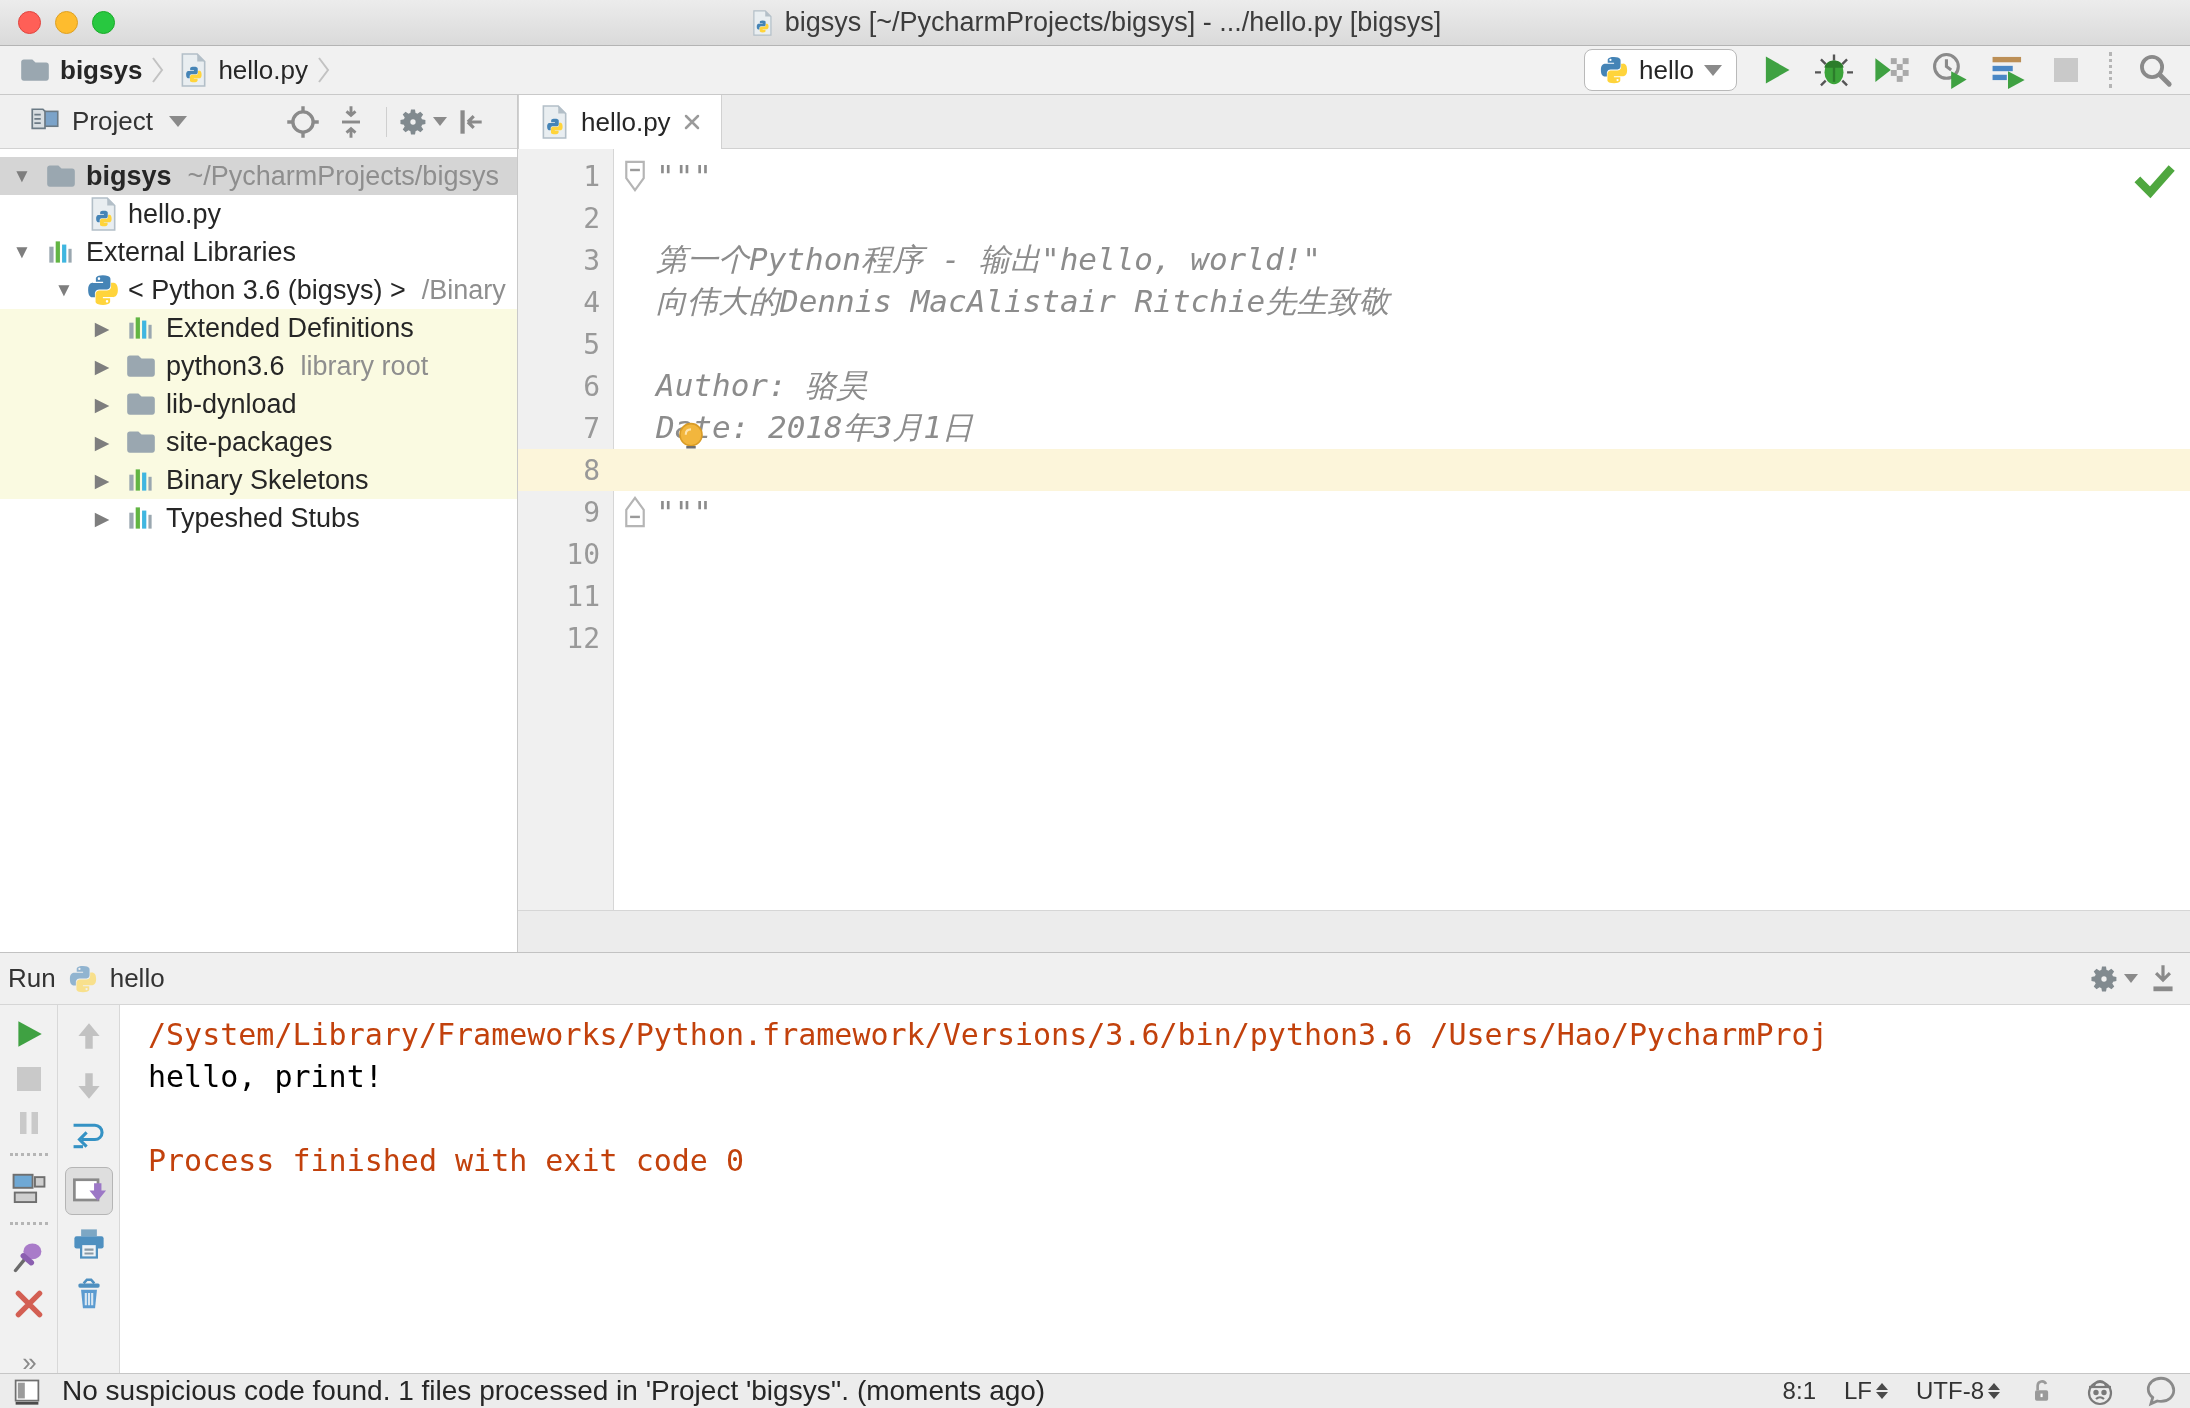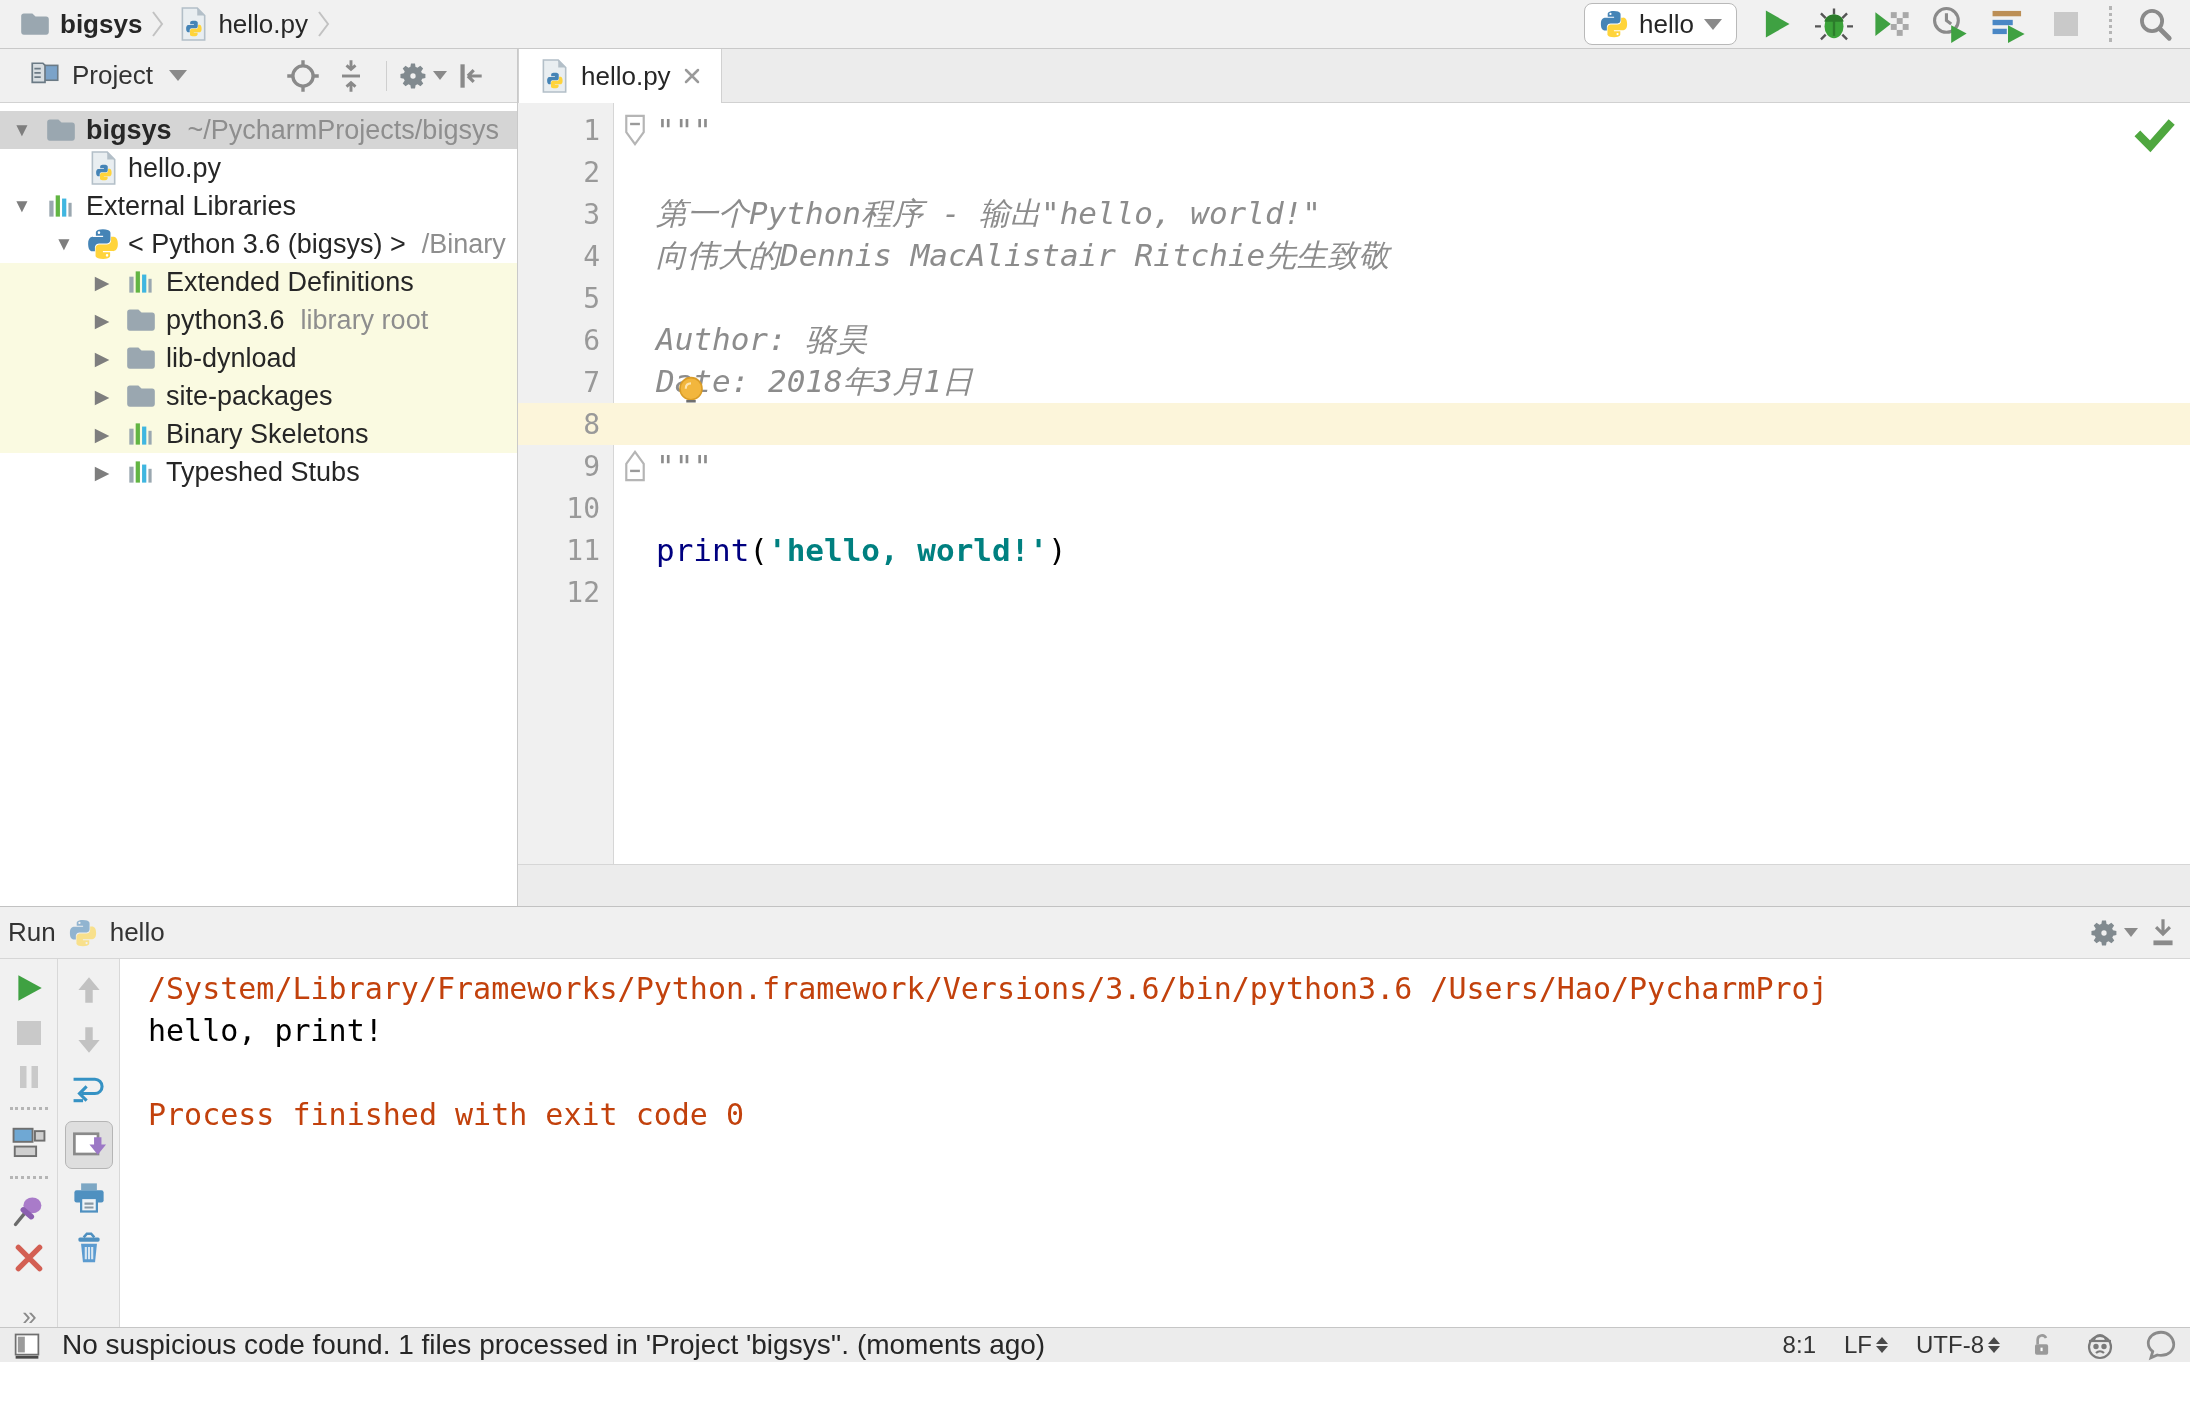--- a/index.html
+++ b/index.html
@@ -109,20 +109,40 @@
   .updown { display:flex; flex-direction:column; gap:2px; }
   .updown i { display:block; width:0; height:0; border-left:6px solid transparent; border-right:6px solid transparent; }
   .updown .u { border-bottom:7px solid #4a4a4a; }
   .updown .d { border-top:7px solid #4a4a4a; }
 </style>
 </head>
 <body>
 
 <div class="app">
 
+  <div class="titlebar">
+    <div class="traffic">
+      <div class="tl red"></div>
+      <div class="tl yellow"></div>
+      <div class="tl green"></div>
+    </div>
+    <div class="title-center">
+      <span id="title-icon">
+          <svg width="26" height="26" viewBox="0 0 32 32">
+            <path d="M6 1h14l7 7v23H6z" fill="#e9eef1" stroke="#b3bfc8" stroke-width="1.5"></path>
+            <path d="M20 1v7h7z" fill="#b3bfc8"></path>
+            <g transform="translate(8.5,12) scale(0.52)">
+              <path fill="#4584b6" d="M15.9 2c-7 0-6.6 3.1-6.6 3.1v3.2h6.8v1H6.6S2 8.7 2 15.9s4 6.9 4 6.9h2.4v-3.3s-.1-4 4-4h6.7s3.9.1 3.9-3.8V5.8S23.8 2 15.9 2z"></path>
+              <path fill="#ffd43b" d="M16.1 30c7 0 6.6-3.1 6.6-3.1v-3.2h-6.8v-1h9.5s4.6.6 4.6-6.6-4-6.9-4-6.9h-2.4v3.3s.1 4-4 4h-6.7s-3.9-.1-3.9 3.8v6.3S8.2 30 16.1 30z"></path>
+            </g>
+          </svg>
+        </span>
+      <span class="title-text">bigsys [~/PycharmProjects/bigsys] - .../hello.py [bigsys]</span>
+    </div>
+  </div>
 
   <div class="toolbar">
     <div class="crumbs">
       <span class="tbtn" id="bc-icon-0">
           <svg width="34" height="34" viewBox="0 0 32 32">
             <path d="M3 8.5C3 7 4 6 5.5 6h8l3 3h10C28 9 29 10 29 11.5v12c0 1.5-1 2.5-2.5 2.5h-21C4 26 3 25 3 23.5z" fill="#9aa7b0"></path>
           </svg>
         </span>
       <span class="crumb bold">bigsys</span>
       <span class="crumb-sep">
@@ -457,21 +477,20 @@
               <span class="codecell"><span class="c-doc">"""</span></span>
             </div>
             <div class="code-row">
               <span class="ln">10</span>
               <span class="fold"></span>
               <span class="codecell"></span>
             </div>
             <div class="code-row">
               <span class="ln">11</span>
               <span class="fold"></span>
-              <span class="codecell"><span class="c-kw">print</span><span class="c-pl">(</span><span class="c-str">'hello, world!'</span><span class="c-pl">)</span></span>
             </div>
             <div class="code-row">
               <span class="ln">12</span>
               <span class="fold"></span>
               <span class="codecell"></span>
             </div>
           </div>
         <span class="edit-check">
           <svg width="44" height="40" viewBox="0 0 32 32">
               <path d="M5 17l8 8L28 8" stroke="#4fa73f" stroke-width="6.5" fill="none" stroke-linecap="square"></path>

